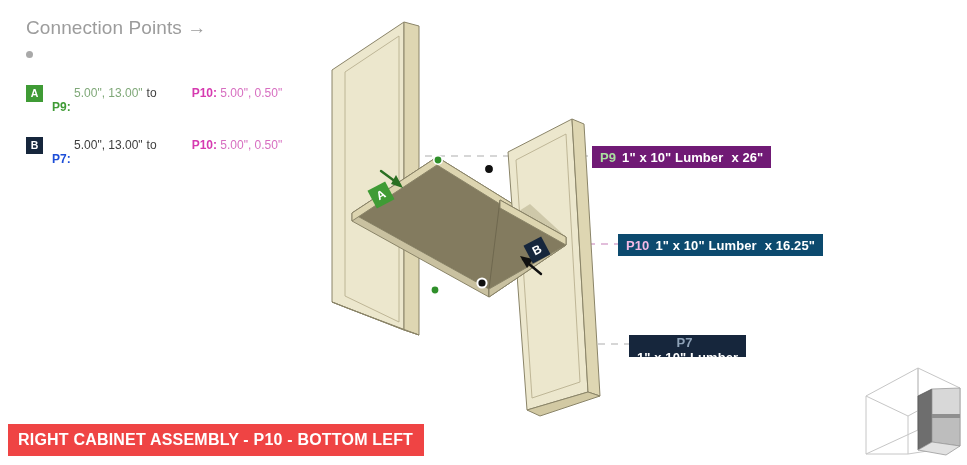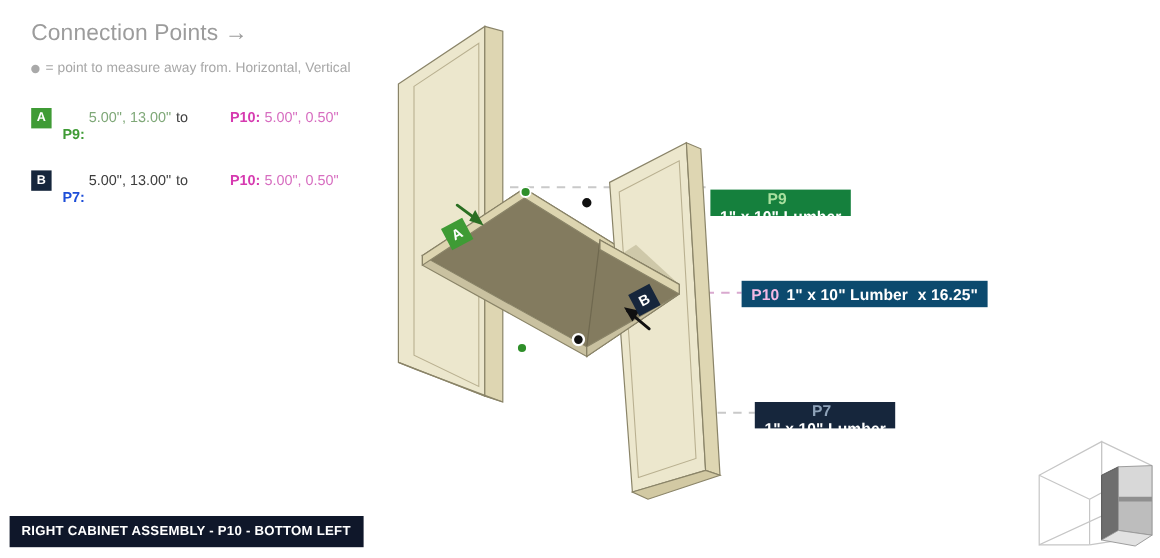--- a/index.html
+++ b/index.html
@@ -99,21 +99,21 @@
     font-size: 13px;
     font-weight: bold;
     color: #ffffff;
     white-space: nowrap;
     letter-spacing: .1px;
   }
   .part-label .pid { margin-right: 6px; }
   .part-label .pdesc { }
   .part-label .pqty { margin-left: 8px; }
 
-  #label-p9  { left: 592px; top: 158px; background: #15803d; flex-direction: column; }
+  #label-p9  { left: 592px; top: 146px; background: #701a75; }
   #label-p9 .pid { color: #a9e09f; }
   #label-p10 { left: 618px; top: 234px; background: #0c4a6e; }
   #label-p10 .pid { color: #f4b9e4; }
   #label-p7  { left: 629px; top: 335px; background: #16263c; flex-direction: column; }
   #label-p7 .pid { color: #8ea2b8; }
 
   
   .marker {
     position: absolute;
     width: 20px; height: 20px;
@@ -133,40 +133,39 @@
     left: 527px; top: 240px;
     background: #16263c;
     transform: rotate(-28deg);
   }
 
   
   #title-bar {
     position: absolute;
     left: 8px;
     bottom: 9px;
-    background: #0f172a;
-    color: #ffffff;
-    font-size: 11px;
+    background: #ef4444;
+    color: #ffffff;
+    font-size: 16px;
     font-weight: bold;
     letter-spacing: .2px;
     padding: 7px 11px 7px 10px;
   }
 </style>
 </head>
 <body>
 
 <div id="app">
 
   <div id="legend">
 
     <div id="legend-title">Connection Points →</div>
 
     <div id="legend-subtitle">
       <span class="dot-glyph"></span>
-      <span>= point to measure away from. Horizontal, Vertical</span>
     </div>
 
     <div class="cp-row">
       <span class="cp-badge green">A</span>
       <span class="cp-from-key green">P9:</span>
       <span>&nbsp;</span>
       <span class="cp-from-val green">5.00", 13.00"</span>
       <span class="cp-to-word">to</span>
       <span class="cp-to-key">P10:</span>
       <span>&nbsp;</span>

